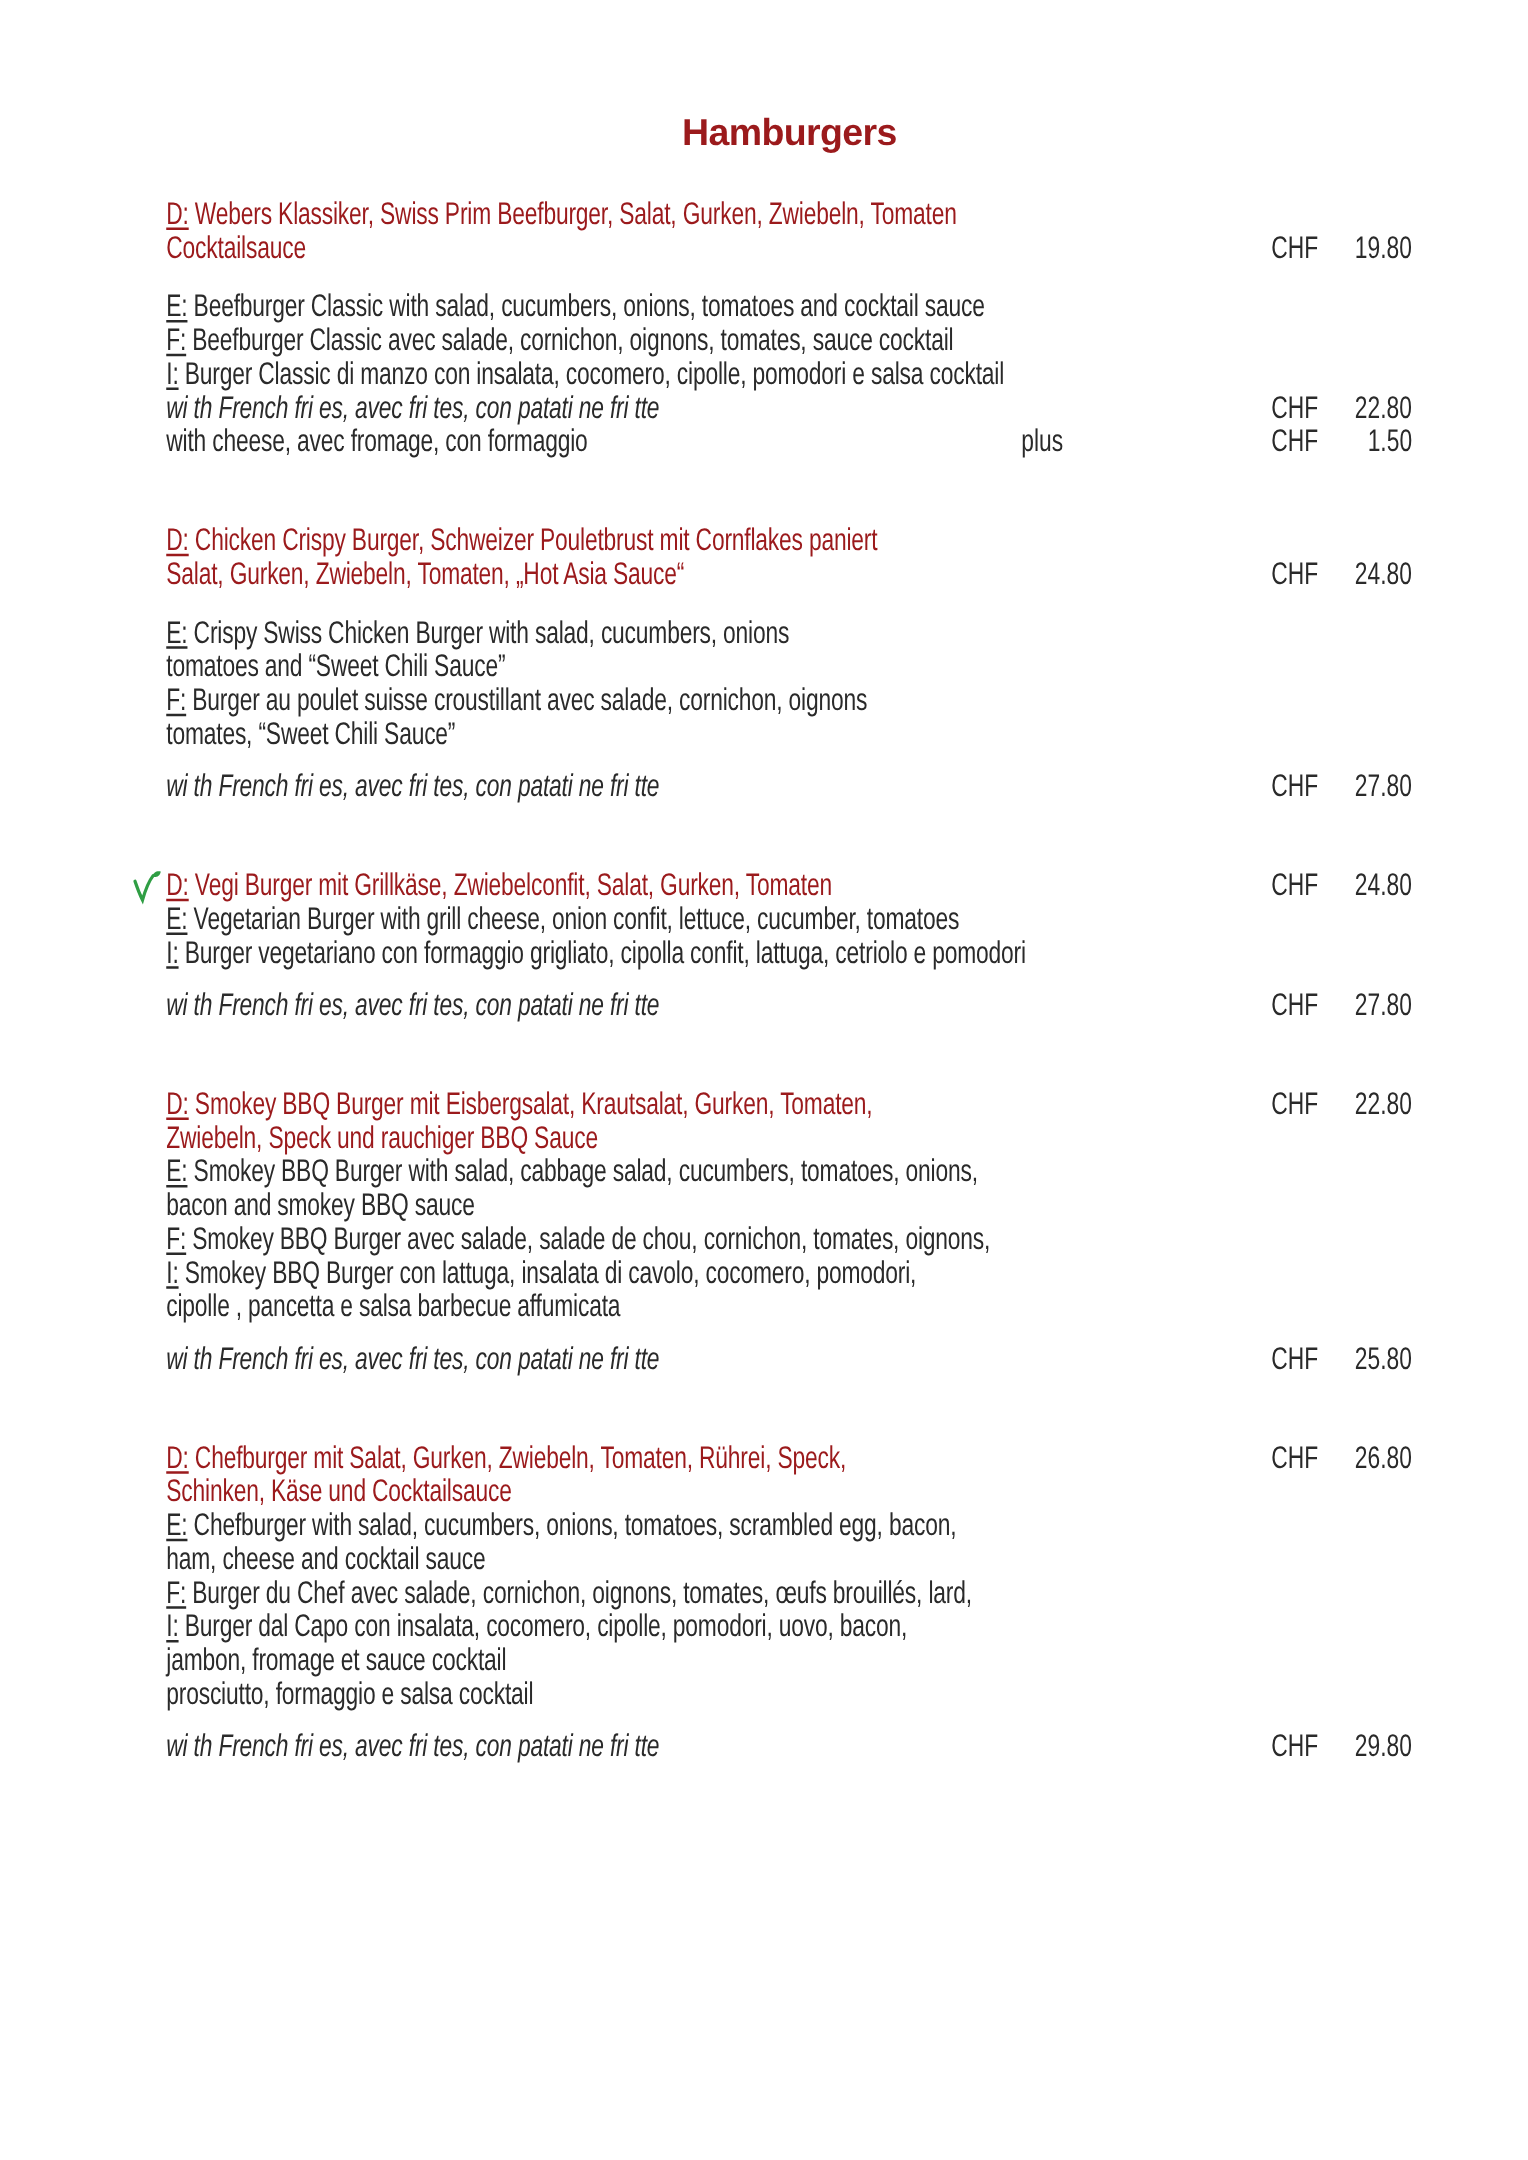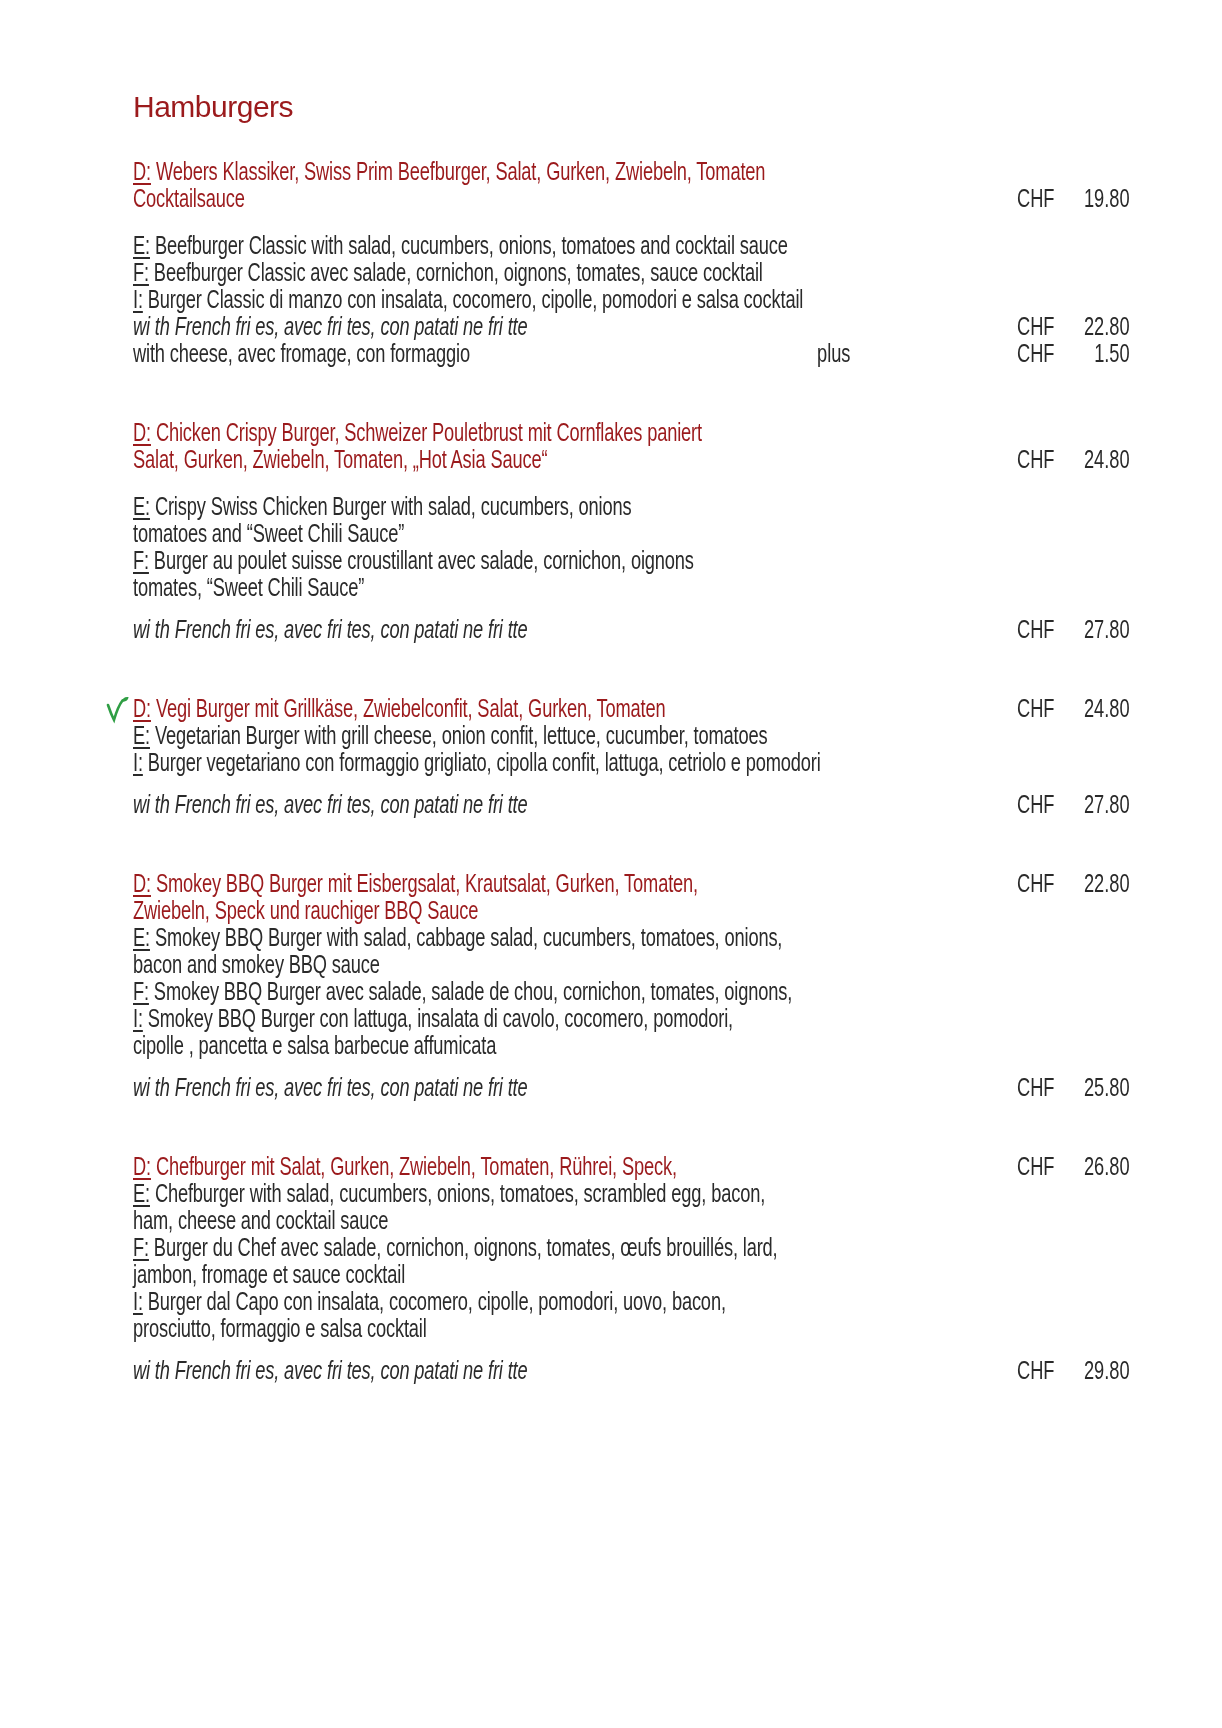--- a/index.html
+++ b/index.html
@@ -21,22 +21,23 @@
   .content{
     position:absolute;
     left:133px;
     top:0;
     width:997px;
   }
   .title{
     margin:90px 0 34px 0;
     font-size:30px;
     line-height:34px;
-    font-weight:400;
+    font-weight:700;
     color:var(--red);
+    text-align:center;
     letter-spacing:-0.5px;
   }
   .item{margin-bottom:52px;}
   .line{
     position:relative;
     height:27px;
   }
   .txt{
     position:absolute;
     left:0;top:0;
@@ -207,34 +208,37 @@
             <span class="chf">CHF</span>
             <span class="amt">25.80</span>
           </div>
         </section>
         <section class="item">
           <div class="line d">
             <span class="txt"><span class="pfx">D:</span> Chefburger mit Salat, Gurken, Zwiebeln, Tomaten, Rührei, Speck,</span>
             <span class="chf">CHF</span>
             <span class="amt">26.80</span>
           </div>
+          <div class="line d">
+            <span class="txt">Schinken, Käse und Cocktailsauce</span>
+          </div>
           <div class="line desc">
             <span class="txt"><span class="pfx">E:</span> Chefburger with salad, cucumbers, onions, tomatoes, scrambled egg, bacon,</span>
           </div>
           <div class="line desc">
             <span class="txt">ham, cheese and cocktail sauce</span>
           </div>
           <div class="line desc">
             <span class="txt"><span class="pfx">F:</span> Burger du Chef avec salade, cornichon, oignons, tomates, œufs brouillés, lard,</span>
           </div>
           <div class="line desc">
+            <span class="txt"><span class="pfx">I:</span> Burger dal Capo con insalata, cocomero, cipolle, pomodori, uovo, bacon,</span>
+          </div>
+          <div class="line desc">
             <span class="txt">jambon, fromage et sauce cocktail</span>
-          </div>
-          <div class="line desc">
-            <span class="txt"><span class="pfx">I:</span> Burger dal Capo con insalata, cocomero, cipolle, pomodori, uovo, bacon,</span>
           </div>
           <div class="line desc">
             <span class="txt">prosciutto, formaggio e salsa cocktail</span>
           </div>
           <div class="sp-half-line"></div>
           <div class="line fries">
             <span class="txt">wi th French fri es, avec fri tes, con patati ne fri tte</span>
             <span class="chf">CHF</span>
             <span class="amt">29.80</span>
           </div>

